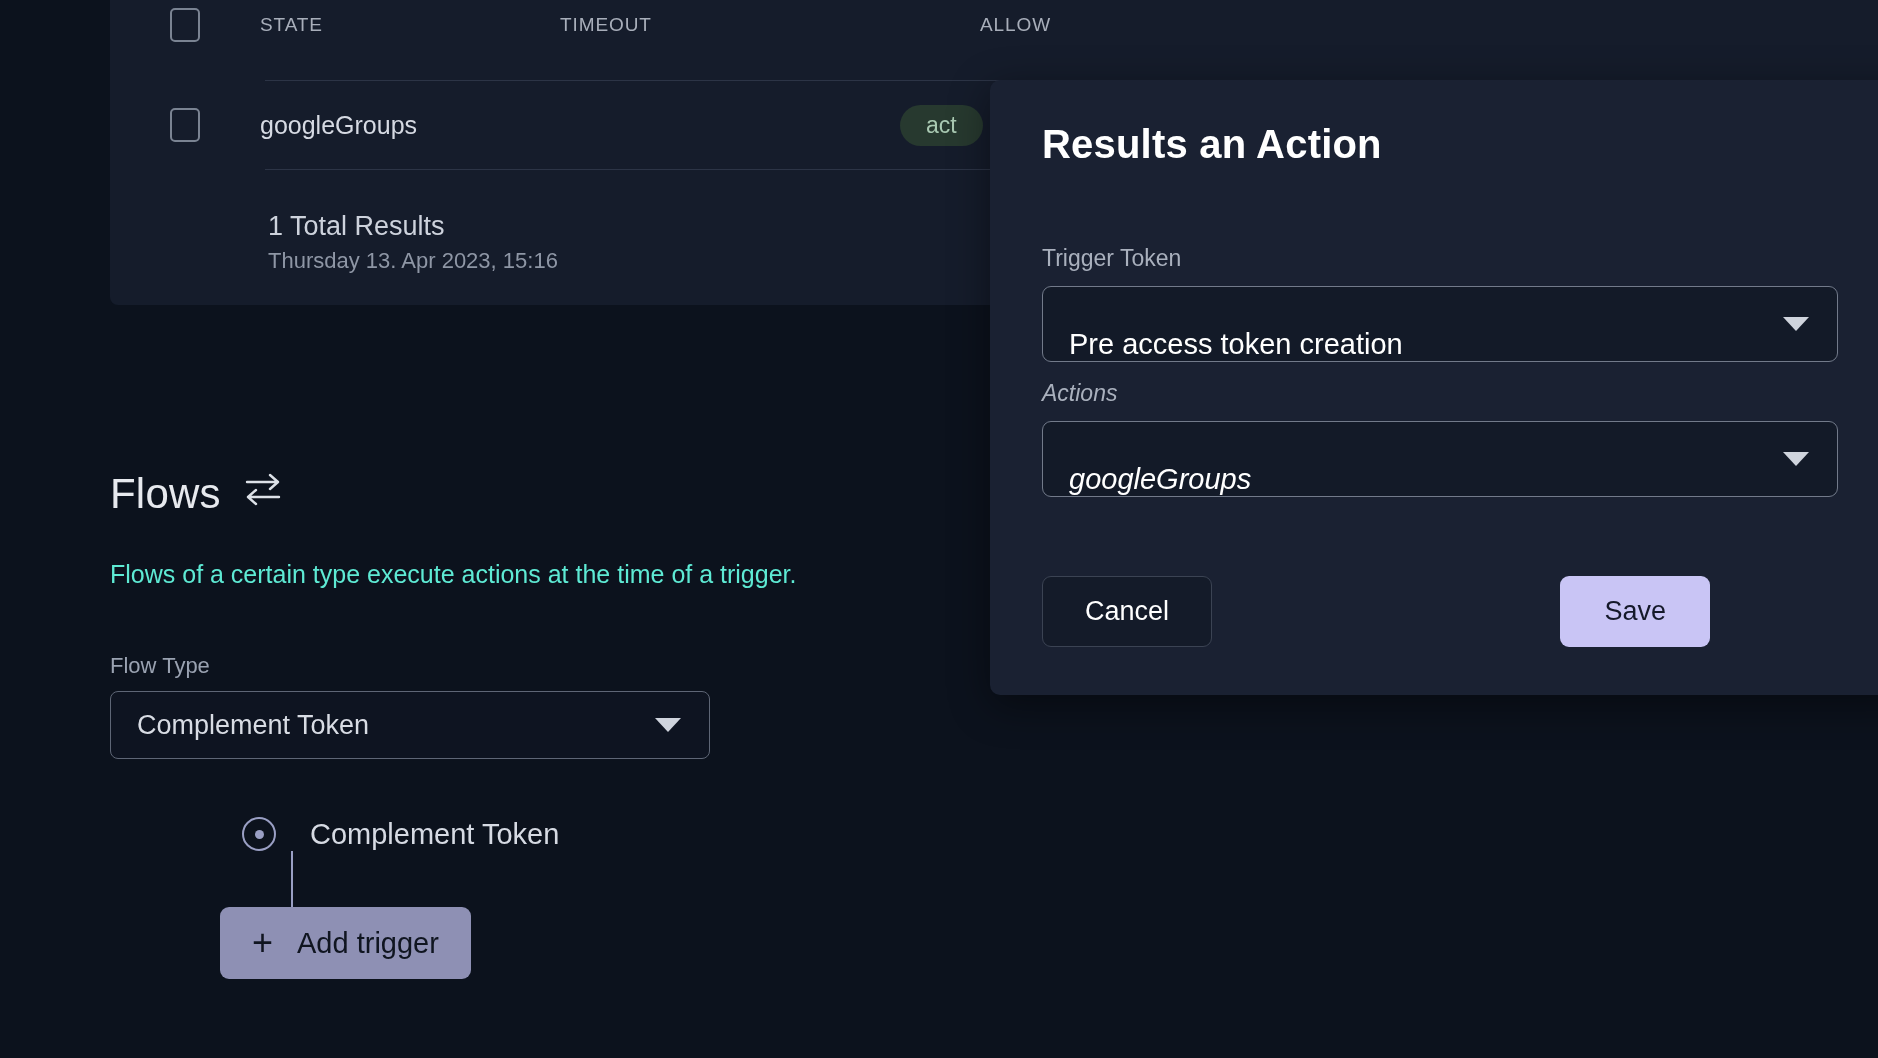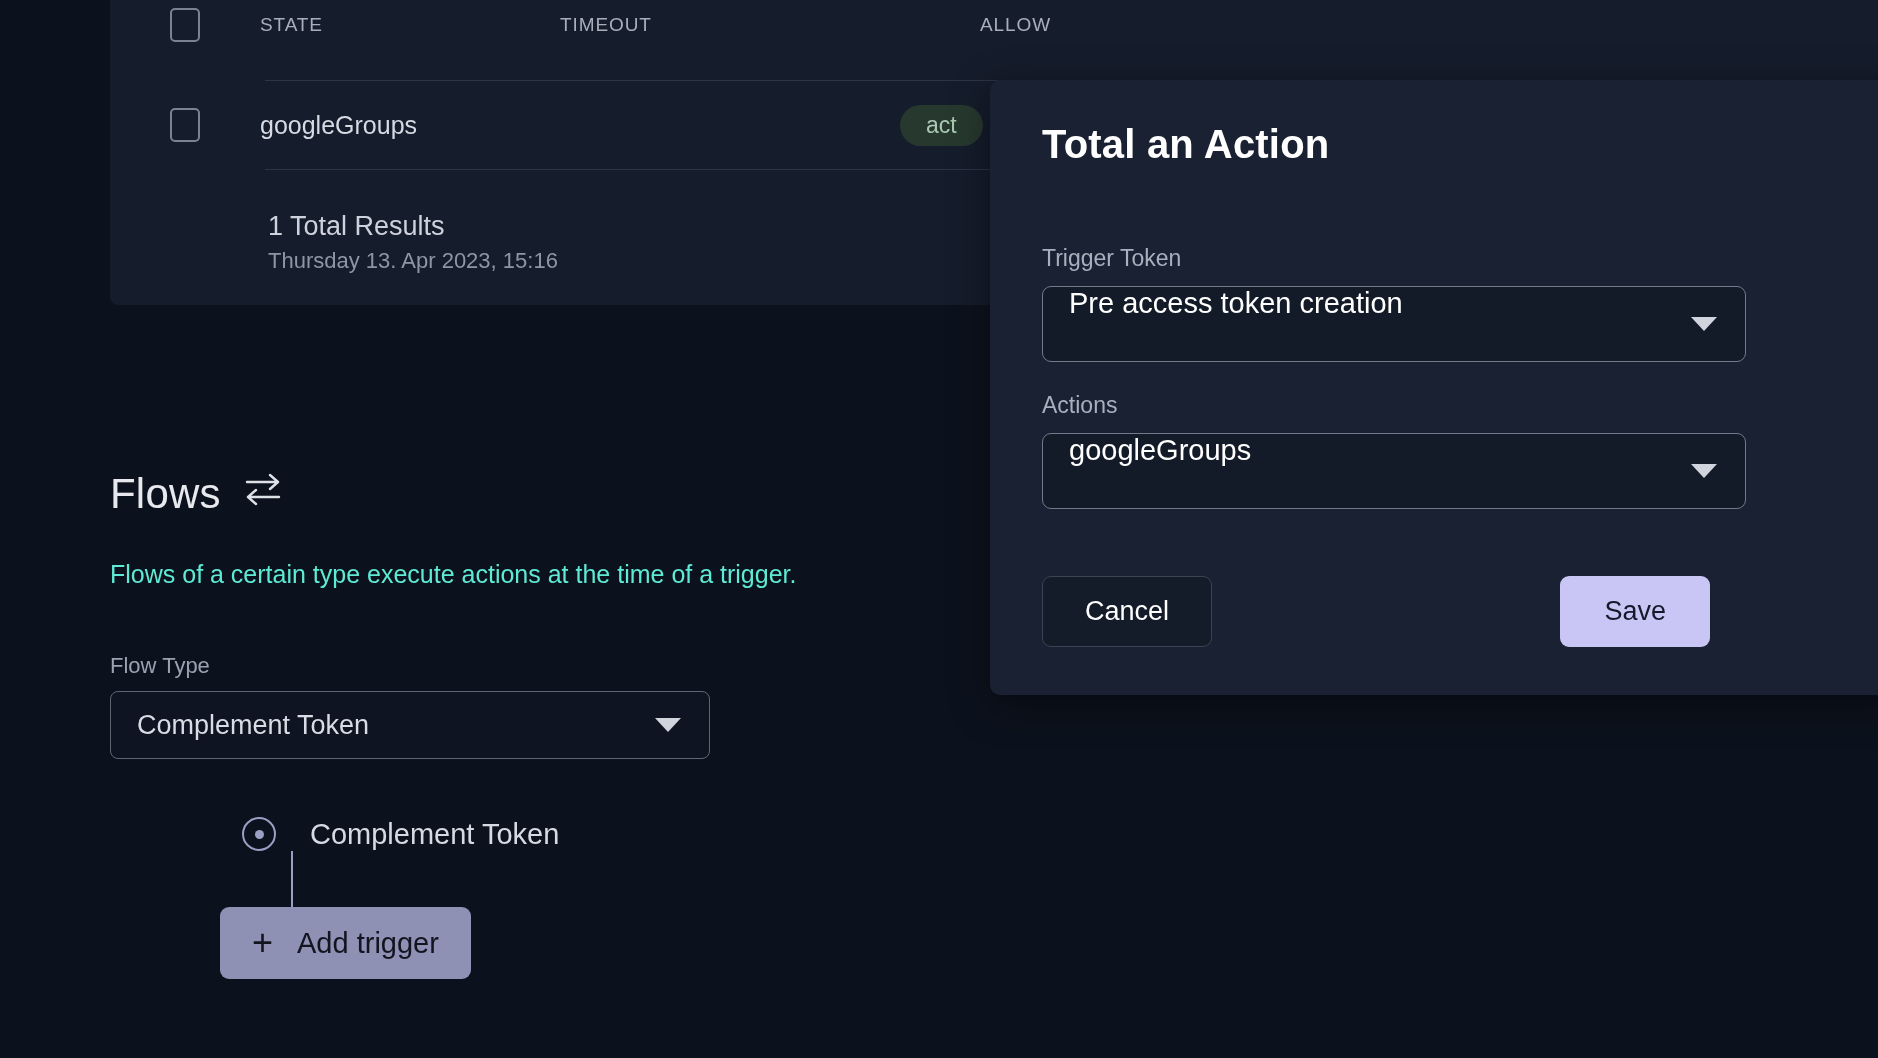--- a/index.html
+++ b/index.html
@@ -250,37 +250,37 @@
   .modal-title {
     font-size: 40px;
     font-weight: 700;
     color: #ffffff;
     padding-top: 42px;
     letter-spacing: 0.2px;
   }
 
   .modal-field { margin-top: 0; }
   .modal-field.first { margin-top: 78px; }
-  .modal-field.second { margin-top: 30px; }
+  .modal-field.second { margin-top: 18px; font-style: italic; }
 
   .modal-label {
     font-size: 23px;
     color: #a9b0bd;
     margin-bottom: 14px;
   }
 
   .modal-select {
     position: relative;
-    width: 704px;
+    width: 796px;
     height: 76px;
     border: 1.5px solid #727a8a;
     border-radius: 9px;
     background: #131a28;
     display: flex;
-    align-items: flex-start;
+    align-items: flex-end;
     padding: 0 26px;
     cursor: pointer;
   }
 
   .modal-select-value {
     font-size: 29px;
     color: #ffffff;
   }
 
   .modal-actions {
@@ -384,21 +384,21 @@
     <div class="connector"></div>
     <button class="add-trigger-btn">
       <span class="add-trigger-plus">+</span>
       <span class="add-trigger-label">Add trigger</span>
     </button>
   </div>
 </div>
 
 <div class="modal">
 
-  <div class="modal-title">Total an Action</div>
+  <div class="modal-title">Results an Action</div>
 
   <div class="modal-field first">
     <div class="modal-label">Trigger Token</div>
     <div class="modal-select">
       <span class="modal-select-value">Pre access token creation</span>
       <span class="select-arrow"></span>
     </div>
   </div>
 
   <div class="modal-field second">

